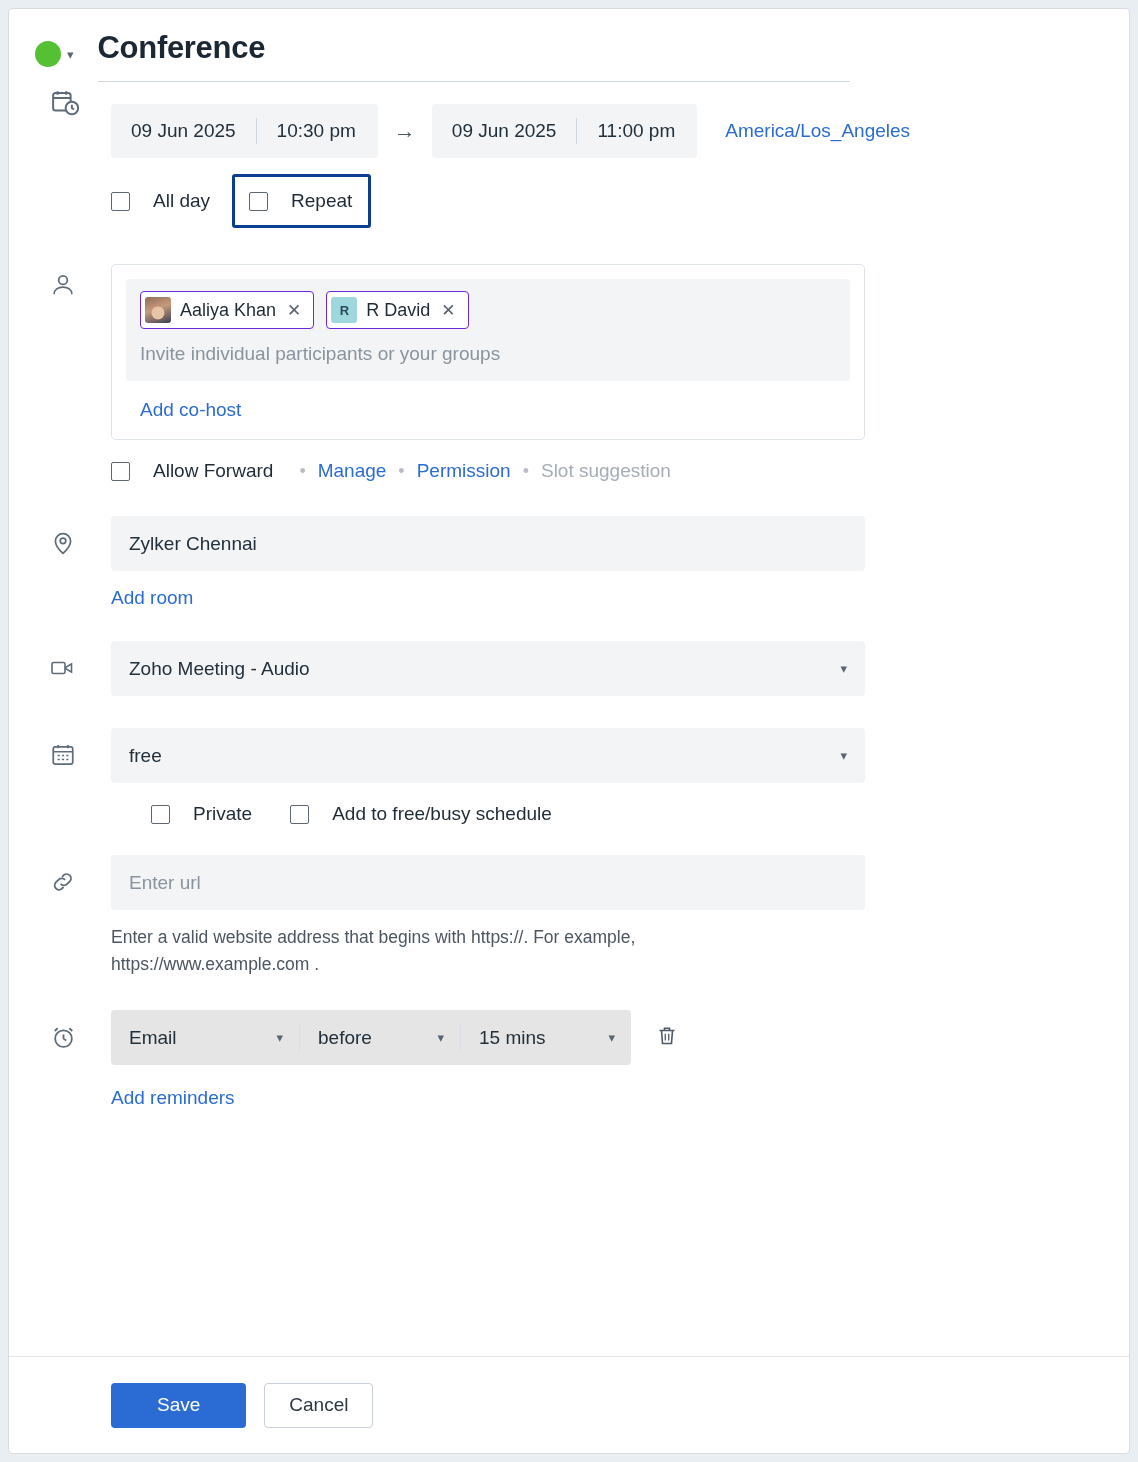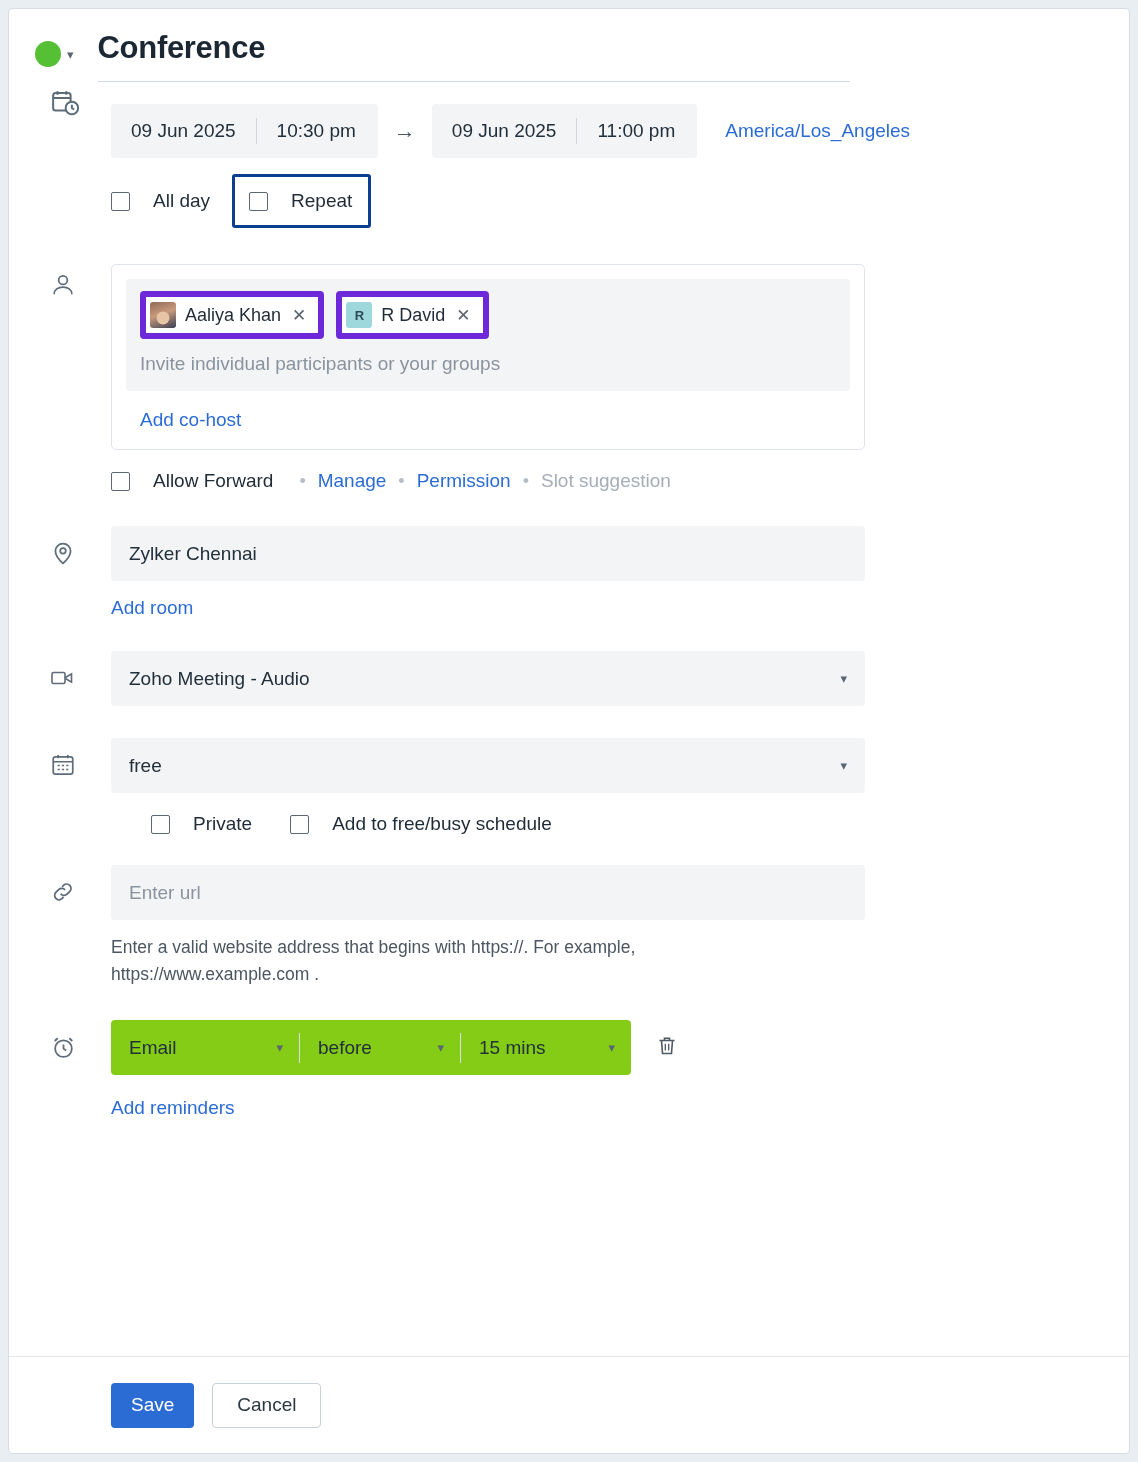--- a/index.html
+++ b/index.html
@@ -185,21 +185,21 @@
   }
   .chips {
     display: flex;
     gap: 12px;
     flex-wrap: wrap;
   }
   .chip {
     display: inline-flex;
     align-items: center;
     background: #ffffff;
-    border: 6px solid #6d28d9;
+    border: 1px solid #6d28d9;
     border-radius: 4px;
     height: 36px;
     padding: 0 4px 0 4px;
     gap: 9px;
   }
   .chip .av {
     width: 26px;
     height: 26px;
     border-radius: 3px;
     overflow: hidden;
@@ -300,21 +300,21 @@
 
   
   .reminder-row {
     display: flex;
     align-items: center;
     margin-top: 0;
   }
   .reminder-group {
     display: flex;
     align-items: center;
-    background: #84cc16;
+    background: #e5e5e5;
     border-radius: 4px;
     height: 55px;
   }
   .rsel {
     display: flex;
     align-items: center;
     height: 55px;
     padding: 0 16px 0 18px;
     font-size: 19px;
     color: #22303c;
@@ -344,21 +344,21 @@
     padding-left: 102px;
     gap: 18px;
   }
   .btn-save {
     background: #2b6cd4;
     color: #fff;
     font-size: 19px;
     border: none;
     border-radius: 4px;
     height: 45px;
-    padding: 0 20px;
+    padding: 0 46px;
     cursor: pointer;
     font-family: inherit;
   }
   .btn-cancel {
     background: #fff;
     color: #2c3742;
     font-size: 19px;
     border: 1px solid #c9d0d8;
     border-radius: 4px;
     height: 45px;

